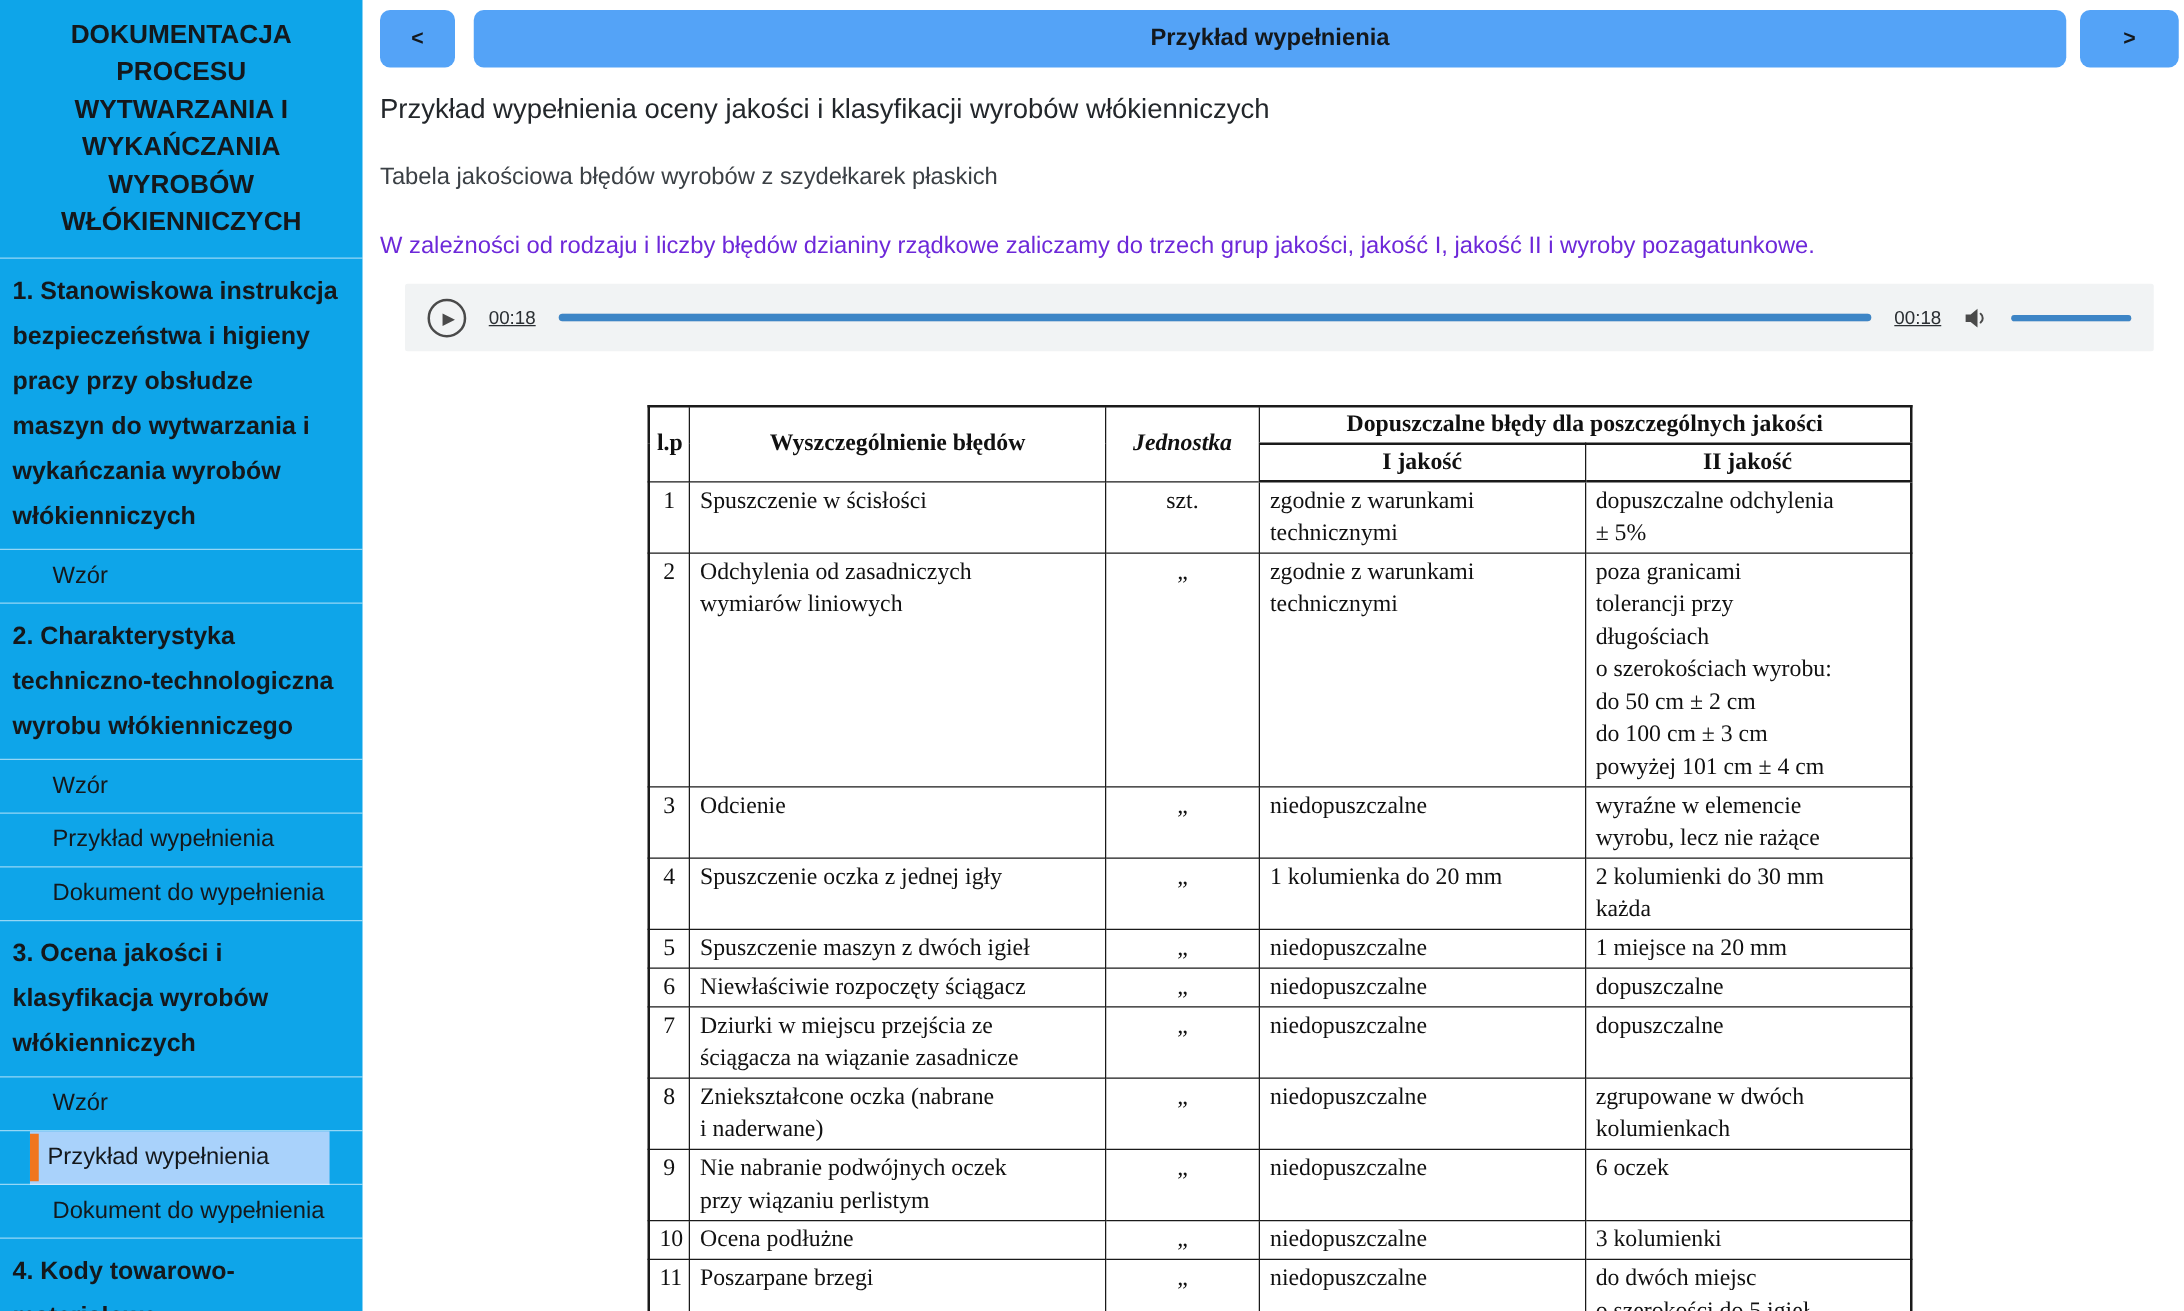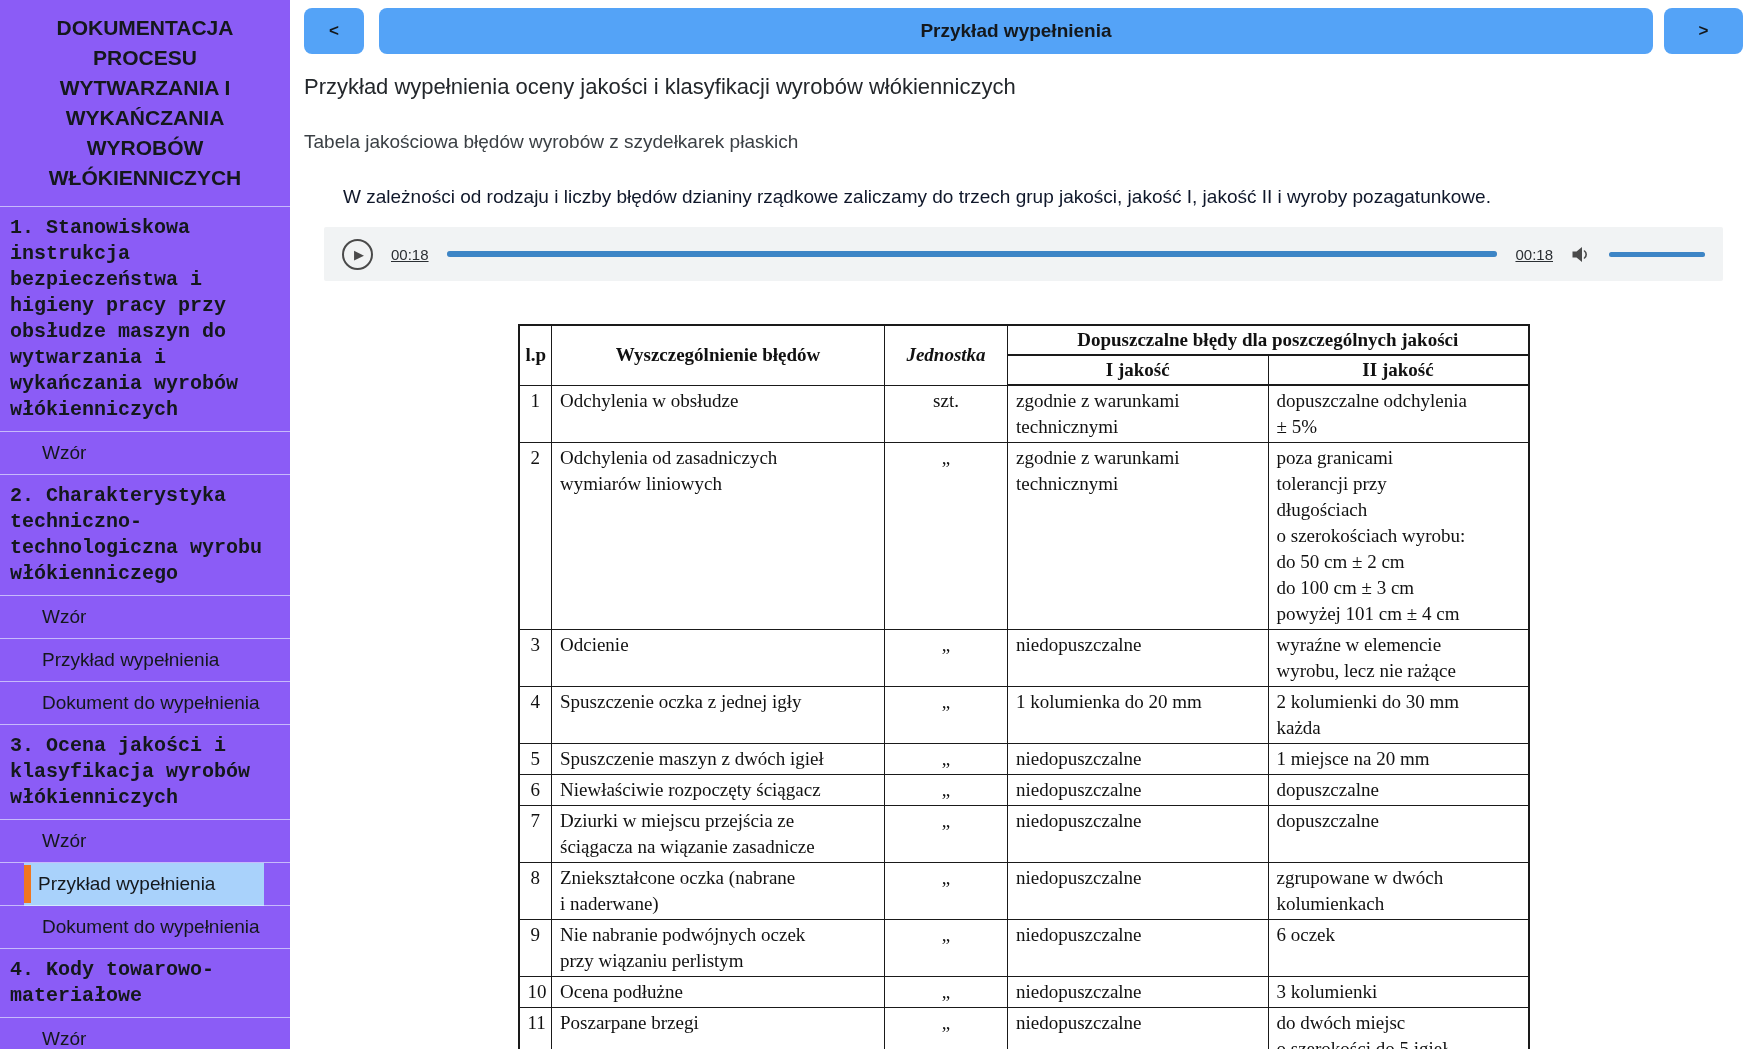--- a/index.html
+++ b/index.html
@@ -1,46 +1,46 @@
 <!DOCTYPE html>
 <html><head>
 <meta charset="utf-8">
 <style>
   * { margin:0; padding:0; box-sizing:border-box; }
   html,body { width:1747px; height:1049px; overflow:hidden; background:#ffffff;
               font-family:"Liberation Sans","DejaVu Sans",sans-serif; }
 
   
   .sidebar { position:absolute; left:0; top:0; width:290px; height:1049px;
-             background:#8b5cf6; color:#14181c; }
+             background:#0ea5e9; color:#14181c; }
   .sb-title { font-size:21px; font-weight:bold; line-height:30px; text-align:center;
               padding:13px 14px; border-bottom:1px solid rgba(240,248,255,.6); }
   .sb-item { border-bottom:1px solid rgba(240,248,255,.6); cursor:pointer; }
-  .sb-item.section { font-size:20px; font-weight:bold; line-height:26px; padding:8px 16px 8px 10px;font-family:Liberation Mono, monospace; }
+  .sb-item.section { font-size:20px; font-weight:bold; line-height:36px; padding:8px 16px 8px 10px; }
   .sb-item.sub { font-size:19px; line-height:28px; padding:7px 16px 7px 42px; }
   .sb-item.sub.active { position:relative; padding-left:38px;
     background:linear-gradient(90deg, rgba(0,0,0,0) 0 24px, #a9d2fb 24px calc(100% - 26px), rgba(0,0,0,0) calc(100% - 26px)); }
   .sb-item.sub.active::before { content:""; position:absolute; left:24px; top:2px; bottom:2px;
     width:7px; background:#f0761f; }
 
   
   .main { position:absolute; left:290px; top:0; width:1457px; height:1049px; padding:8px 4px 0 14px; }
 
   .topbar { display:flex; align-items:stretch; height:46px; }
   .nav-btn { width:60px; height:46px; background:#54a3f7; border:none; border-radius:8px;
              font-size:17px; font-weight:bold; color:#14181c; cursor:pointer;
              font-family:"Liberation Sans","DejaVu Sans",sans-serif; }
   .nav-btn.next { width:79px; }
   .title-bar { flex:1; margin:0 11px 0 15px; background:#54a3f7; border-radius:8px;
                display:flex; align-items:center; justify-content:center;
                font-size:19px; font-weight:bold; color:#14181c; }
 
   .h1 { margin-top:20px; font-size:22px; font-weight:normal; color:#23272b; }
   .sub-h { margin-top:31px; font-size:19px; color:#3b4045; }
-  .para { margin-top:33px; font-size:19px; color:#0f172a;margin-left:39px; }
+  .para { margin-top:33px; font-size:19px; color:#6d28d9; }
 
   
   .audio-player { margin:19px 20px 0 20px; height:54px; background:#f1f3f4; border-radius:2px;
                   display:flex; align-items:center; gap:18px; padding:0 18px; }
   .play-btn { width:31px; height:31px; border:2.5px solid #4a4a4a; border-radius:50%;
               background:transparent; display:flex; align-items:center; justify-content:center;
               cursor:pointer; flex:0 0 auto; }
   .play-tri { font-size:13px; color:#4a4a4a; margin-left:3px; line-height:1; }
   .time { font-size:15px; color:#2b2f33; flex:0 0 auto;text-decoration:underline; }
   .progress { flex:1; height:6px; border-radius:3px; background:#c9cdd1; position:relative; cursor:pointer; }
@@ -129,21 +129,21 @@
           <th colspan="2" class="c-group">Dopuszczalne błędy dla poszczególnych jakości</th>
         </tr>
         <tr class="sub-head">
           <th class="c-q1">I jakość</th>
           <th class="c-q2">II jakość</th>
         </tr>
       </thead>
       <tbody>
         <tr>
           <td class="t-lp">1</td>
-          <td class="t-desc">Odchylenia w obsłudze</td>
+          <td class="t-desc">Spuszczenie w ścisłości</td>
           <td class="t-unit">szt.</td>
           <td class="t-q1">zgodnie z warunkami
 technicznymi</td>
           <td class="t-q2">dopuszczalne odchylenia
 ± 5%</td>
         </tr>
         <tr>
           <td class="t-lp">2</td>
           <td class="t-desc">Odchylenia od zasadniczych
 wymiarów liniowych</td>

